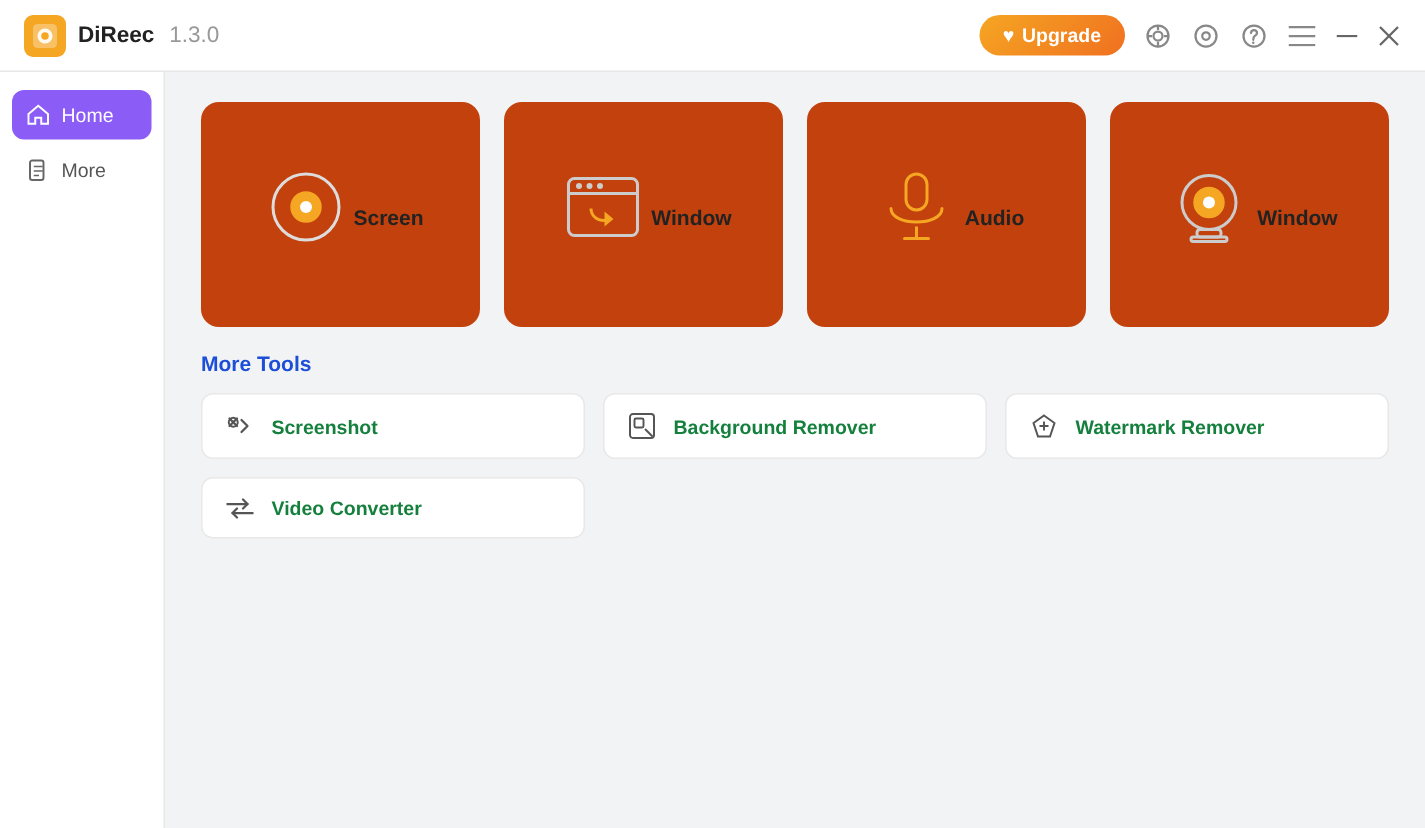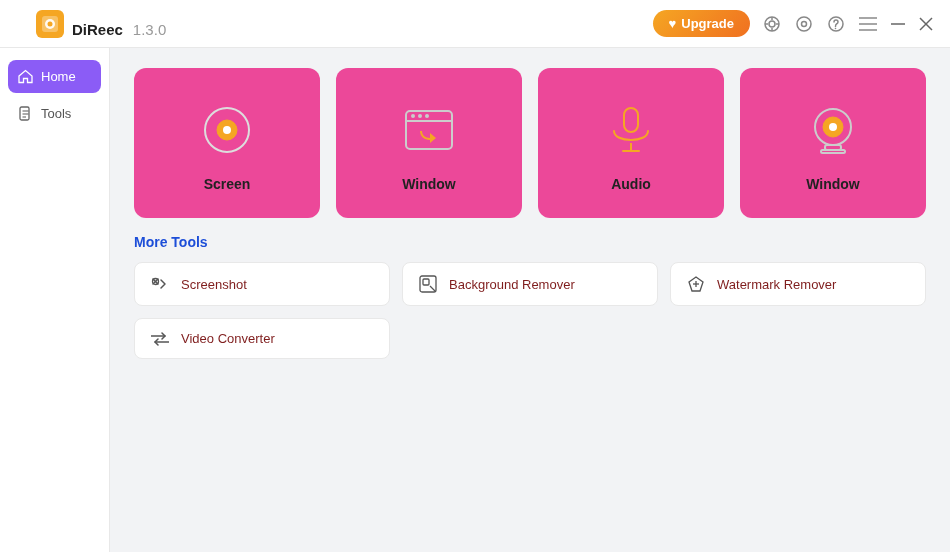--- a/index.html
+++ b/index.html
@@ -19,23 +19,22 @@
       align-items: center;
       justify-content: space-between;
       padding: 0 16px;
       height: 48px;
       background: #fff;
       border-bottom: 1px solid #e8e8e8;
       flex-shrink: 0;
     }
     .titlebar-left {
       display: flex;
-      align-items: flex-end;
+      align-items: center;
       gap: 8px;
-      margin-left: 20px;
     }
     .app-logo {
       width: 28px;
       height: 28px;
       background: #f5a623;
       border-radius: 6px;
       display: flex;
       align-items: center;
       justify-content: center;
       color: white;
@@ -135,24 +134,24 @@
     }
 
     
     .cards-grid {
       display: grid;
       grid-template-columns: repeat(4, 1fr);
       gap: 16px;
       margin-bottom: 16px;
     }
     .card {
-      background: #ec4899;
+      background: #c2410c;
       border-radius: 12px;
       display: flex;
-      flex-direction: column;
+      flex-direction: row;
       align-items: center;
       justify-content: center;
       padding: 24px 16px 20px;
       cursor: pointer;
       transition: box-shadow 0.2s;
       min-height: 150px;
     }
     .card-icon {
       width: 64px;
       height: 64px;
@@ -201,22 +200,22 @@
     .tool-btn {
       background: #fff;
       border: 1px solid #e8e8e8;
       border-radius: 8px;
       padding: 12px 16px;
       display: flex;
       align-items: center;
       gap: 10px;
       cursor: pointer;
       font-size: 13px;
-      color: #7f1d1d;
-      font-weight: 400;
+      color: #15803d;
+      font-weight: 700;
     }
     .tool-icon {
       font-size: 16px;
       color: #555;
       width: 20px;
       text-align: center;
     }
     .tools-row2 {
       display: grid;
       grid-template-columns: repeat(3, 1fr);
@@ -304,21 +303,21 @@
     </div>
     <div class="sidebar-item">
       <span class="s-icon">
         <svg width="15" height="15" viewBox="0 0 15 15" fill="none">
           <rect x="2" y="1" width="9" height="13" rx="1.5" stroke="#666" stroke-width="1.3"></rect>
           <line x1="4.5" y1="5" x2="10.5" y2="5" stroke="#666" stroke-width="1.1"></line>
           <line x1="4.5" y1="8" x2="10.5" y2="8" stroke="#666" stroke-width="1.1"></line>
           <line x1="4.5" y1="11" x2="8" y2="11" stroke="#666" stroke-width="1.1"></line>
         </svg>
       </span>
-      <span>Tools</span>
+      <span>More</span>
     </div>
   </div>
 
   <div class="content">
 
     <div class="cards-grid">
 
       <div class="card">
         <div class="card-icon">
           <svg width="60" height="55" viewBox="0 0 60 55" fill="none">

